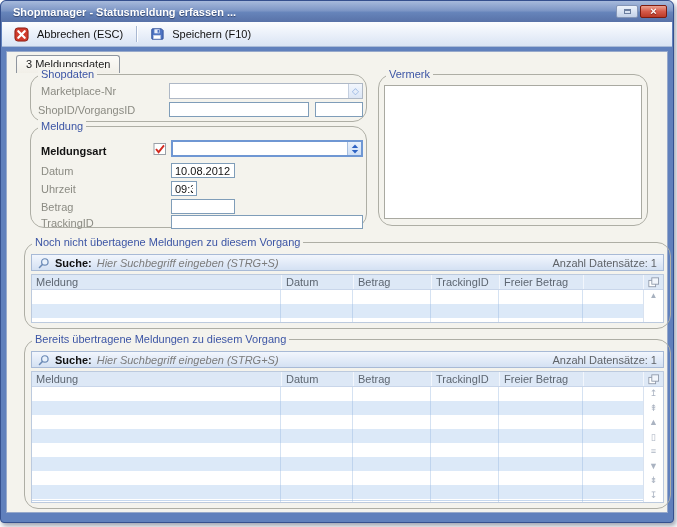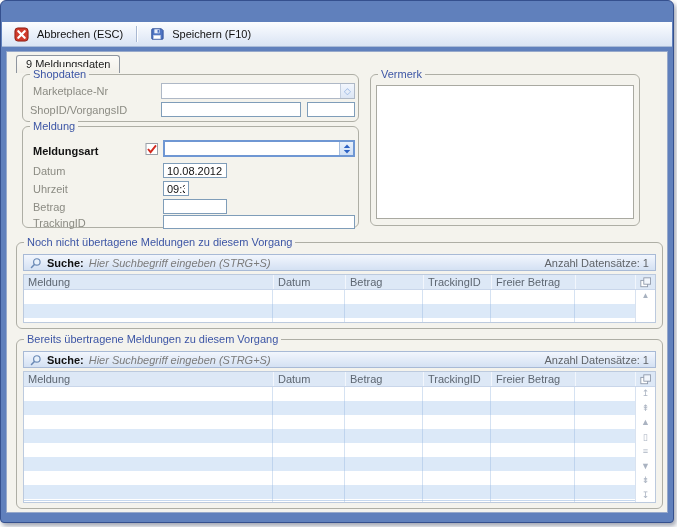--- a/index.html
+++ b/index.html
@@ -29,21 +29,21 @@
         padding:2px 7px;font-family:"Liberation Sans",sans-serif;font-size:11px;color:#111;cursor:default;}
   .tsep{width:1px;height:16px;background:#a9b8d2;margin:0 3px;box-shadow:1px 0 0 #fff;}
 
   
   .content{position:absolute;left:5px;right:5px;top:50px;bottom:9px;background:#f4f3ed;
            border:1px solid #97a9cb;}
   .tab{position:absolute;left:9px;top:3px;height:18px;padding:2px 9px 0 9px;
        background:linear-gradient(180deg,#fcfbf8,#f1efe8);border:1px solid #8e959f;border-bottom:none;
        border-radius:3px 3px 0 0;color:#1c1c1c;}
 
-  .group{position:absolute;border:1px solid #aeaea5;border-radius:6px;}
+  .group{position:absolute;border:1px solid #aeaea5;border-radius:14px;margin-left:8px;}
   .gtitle{position:absolute;top:-8px;left:7px;background:#f4f3ed;color:#3c55a5;padding:0 3px;
           font-size:11px;line-height:14px;white-space:nowrap;}
   .flabel{position:absolute;font-size:11px;color:#8b8b83;white-space:nowrap;}
   .flabel.strong{color:#121212;font-weight:bold;}
 
   .tinput{position:absolute;border:1px solid #7f9db9;background:#fff;height:15px;
           font-family:"Liberation Sans",sans-serif;font-size:11px;padding:0 3px;color:#111;}
   .combo{position:absolute;background:#fff;display:flex;align-items:center;}
   .combo .val{flex:1;padding:0 3px;font-size:11px;}
   .combo .spin{width:14px;align-self:stretch;display:flex;align-items:center;justify-content:center;flex:none;}
@@ -89,20 +89,31 @@
   .lane.nav span{font-size:9px;color:#aab3c1;}
   .bottomline{position:absolute;left:0;right:20px;top:113px;border-top:1px solid #c6d8ee;}
 
   svg{display:block;}
 </style>
 </head>
 <body>
 
 <div class="window">
 
+  <div class="titlebar">
+    <span class="title">Shopmanager - Statusmeldung erfassen ...</span>
+    <div class="winbtns">
+      <div class="wbtn max">
+        <span class="sq"></span>
+      </div>
+      <div class="wbtn close">
+        <span class="x">×</span>
+      </div>
+    </div>
+  </div>
 
   <div class="toolbar">
     <button class="tbtn">
       <svg width="15" height="15" viewBox="0 0 16 16">
         <rect x="1" y="1" width="14" height="14" rx="3.2" fill="#d03a2b" stroke="#8a1d12"></rect>
         <path d="M4.6 4.6 L11.4 11.4 M11.4 4.6 L4.6 11.4" stroke="#fff" stroke-width="2.4" stroke-linecap="round"></path>
       </svg>
       <span>Abbrechen (ESC)</span>
     </button>
     <div class="tsep"></div>
@@ -113,21 +124,21 @@
         <rect x="8.6" y="3.3" width="1.8" height="3.2" fill="#4f74c2"></rect>
         <rect x="4" y="9.4" width="8" height="4.2" fill="#ffffff" stroke="#b9c6e2" stroke-width="0.6"></rect>
       </svg>
       <span>Speichern (F10)</span>
     </button>
   </div>
 
   <div class="content">
 
     <div class="tab">
-      <span>9 Meldungsdaten</span>
+      <span>3 Meldungsdaten</span>
     </div>
 
     <div class="group" style="left:15px;top:22px;width:337px;height:48px;">
       <span class="gtitle">Shopdaten</span>
       <span class="flabel" style="left:10px;top:10px;">Marketplace-Nr</span>
       <div class="combo disabled" style="left:138px;top:8px;width:194px;">
         <span class="val"></span>
         <span class="spin">◇</span>
       </div>
       <span class="flabel" style="left:7px;top:29px;">ShopID/VorgangsID</span>

